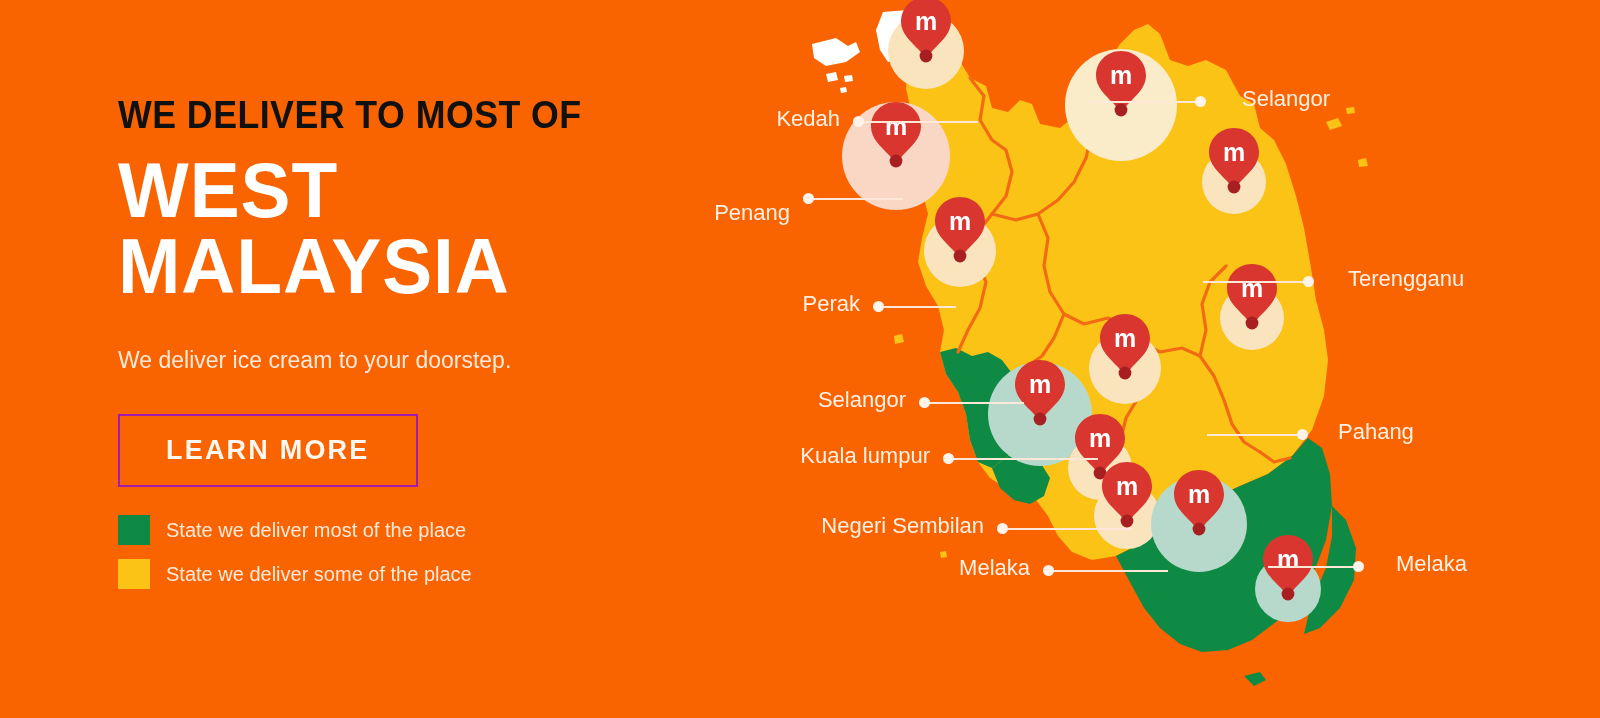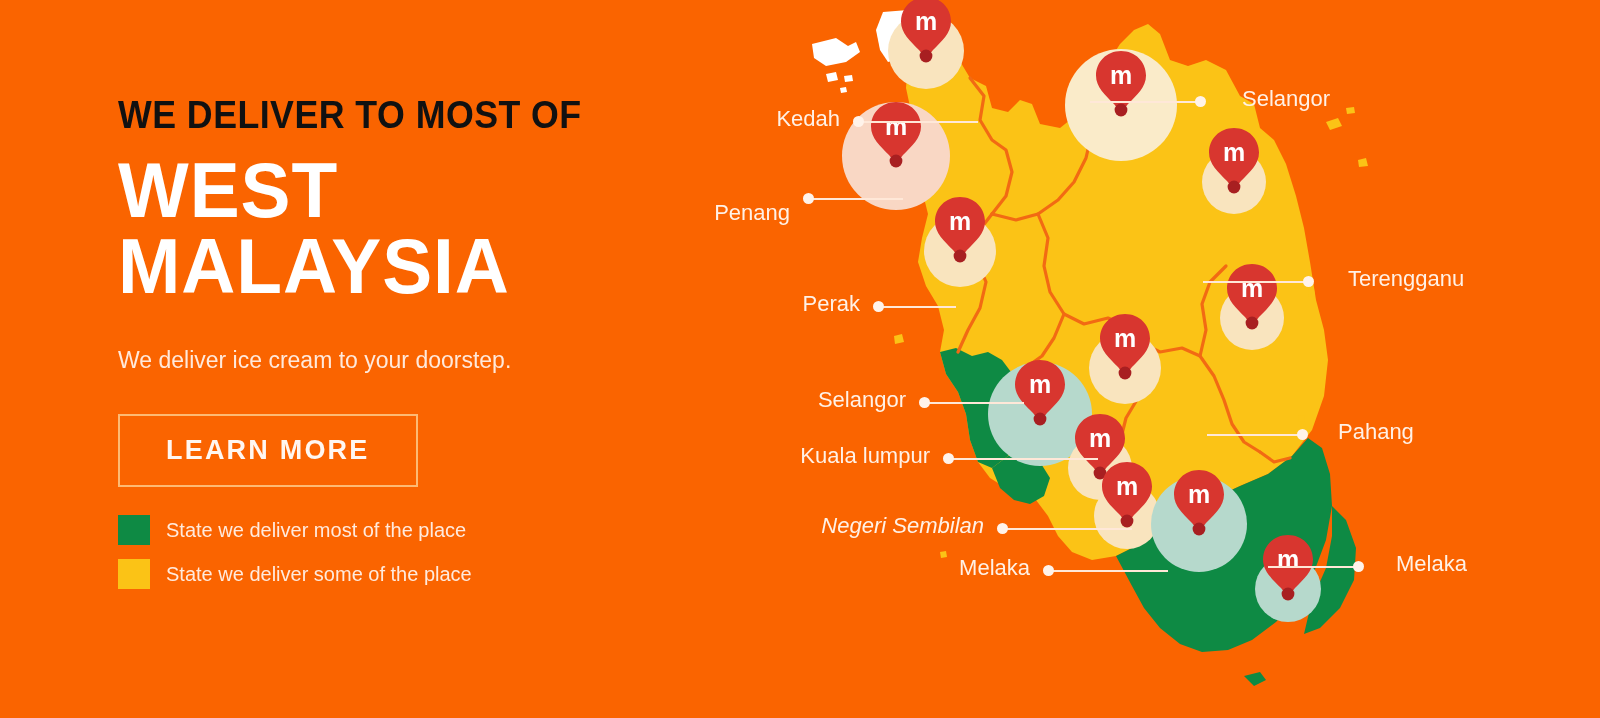--- a/index.html
+++ b/index.html
@@ -26,21 +26,21 @@
     transform:scaleX(.96);transform-origin:left center;
   }
   .headline span{display:block;}
   .subcopy{
     margin-top:38px;color:#FFE9DB;font-size:23px;line-height:1.53;
     font-weight:400;
   }
   .subcopy span{display:block;white-space:nowrap;}
   .cta{
     margin-top:36px;display:inline-block;
-    border:2px solid #fdba74;background:transparent;
+    border:2px solid #a21caf;background:transparent;
     color:#FFF7F1;font-size:27px;font-weight:bold;letter-spacing:2.2px;
     padding:19px 46px;cursor:pointer;
     font-family:"Liberation Sans",sans-serif;
   }
   .legend{margin-top:28px;}
   .legend-row{display:flex;align-items:center;margin-bottom:14px;}
   .swatch{width:32px;height:30px;margin-right:16px;flex:none;}
   .swatch.green{background:#0E8A44;}
   .swatch.yellow{background:#FBC316;}
   .legend-label{color:#FFEADD;font-size:20px;}
@@ -246,21 +246,21 @@
         <div class="leader-dot" style="left: 233px; top: 301px;"></div>
         <div class="state-label" style="top: 291px; text-align: right; right: 740px;">Perak</div>
         <div class="leader" style="top: 402px; width: 100px; left: 284px;"></div>
         <div class="leader-dot" style="left: 279px; top: 397px;"></div>
         <div class="state-label" style="top: 387px; text-align: right; right: 694px;">Selangor</div>
         <div class="leader" style="top: 458px; width: 150px; left: 308px;"></div>
         <div class="leader-dot" style="left: 303px; top: 453px;"></div>
         <div class="state-label" style="top: 443px; text-align: right; right: 670px;">Kuala lumpur</div>
         <div class="leader" style="top: 528px; width: 130px; left: 362px;"></div>
         <div class="leader-dot" style="left: 357px; top: 523px;"></div>
-        <div class="state-label" style="top: 513px; text-align: right; right: 616px; font-style: italic;">Negeri Sembilan</div>
+        <div class="state-label" style="top: 513px; text-align: right; right: 616px;">Negeri Sembilan</div>
         <div class="leader" style="top: 570px; width: 120px; left: 408px;"></div>
         <div class="leader-dot" style="left: 403px; top: 565px;"></div>
         <div class="state-label" style="top: 555px; text-align: center; right: 570px;">Melaka</div>
         <div class="leader" style="top: 101px; width: 110px; left: 450px;"></div>
         <div class="leader-dot" style="left: 555px; top: 96px;"></div>
         <div class="state-label" style="top: 86px; left: 602px;">Selangor</div>
         <div class="leader" style="top: 281px; width: 105px; left: 563px;"></div>
         <div class="leader-dot" style="left: 663px; top: 276px;"></div>
         <div class="state-label" style="top: 266px; left: 708px;">Terengganu</div>
         <div class="leader" style="top: 434px; width: 95px; left: 567px;"></div>

